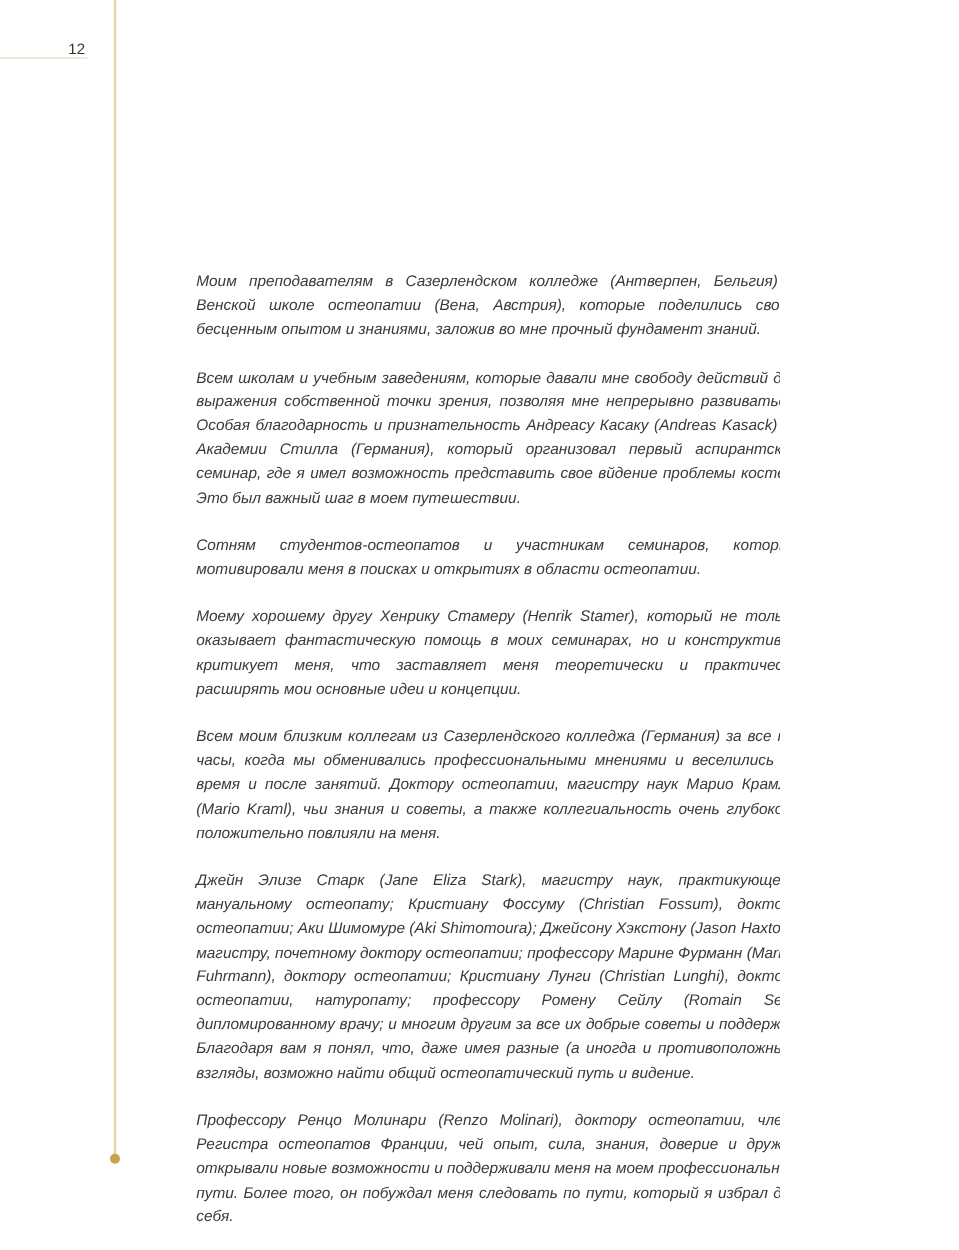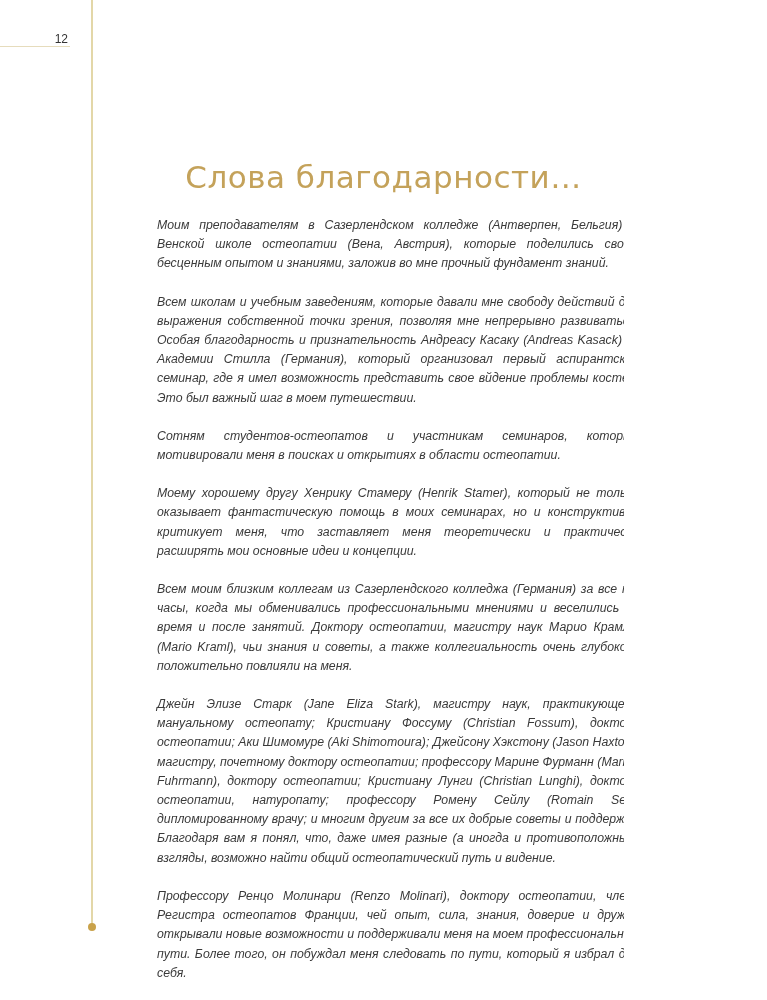--- a/index.html
+++ b/index.html
@@ -83,21 +83,20 @@
   </style>
 </head>
 <body>
 
 <div class="page">
   <div class="header-rule"></div>
   <div class="page-number">12</div>
   <div class="vertical-rule"></div>
   <div class="end-dot"></div>
 
-  <h1 class="title">Слова благодарности…</h1>
 
   <div class="body-text">
     <p class="para" lang="ru">Моим преподавателям в Сазерлендском колледже (Антверпен, Бельгия) и Венской школе остеопатии (Вена, Австрия), которые поделились своим бесценным опытом и знаниями, заложив во мне прочный фундамент знаний.</p>
     <p class="para" lang="ru">Всем школам и учебным заведениям, которые давали мне свободу действий для выражения собственной точки зрения, позволяя мне непрерывно развиваться. Особая благодарность и признательность Андреасу Касаку (Andreas Kasack) из Академии Стилла (Германия), который организовал первый аспирантский семинар, где я имел возможность представить свое вйдение проблемы костей. Это был важный шаг в моем путешествии.</p>
     <p class="para" lang="ru">Сотням студентов-остеопатов и участникам семинаров, которые мотивировали меня в поисках и открытиях в области остеопатии.</p>
     <p class="para" lang="ru">Моему хорошему другу Хенрику Стамеру (Henrik Stamer), который не только оказывает фантастическую помощь в моих семинарах, но и конструктивно критикует меня, что заставляет меня теоретически и практически расширять мои основные идеи и концепции.</p>
     <p class="para" lang="ru">Всем моим близким коллегам из Сазерлендского колледжа (Германия) за все те часы, когда мы обменивались профессиональными мнениями и веселились во время и после занятий. Доктору остеопатии, магистру наук Марио Крамлю (Mario Kraml), чьи знания и советы, а также коллегиальность очень глубоко и положительно повлияли на меня.</p>
     <p class="para" lang="ru">Джейн Элизе Старк (Jane Eliza Stark), магистру наук, практикующему мануальному остеопату; Кристиану Фоссуму (Christian Fossum), доктору остеопатии; Аки Шимомуре (Aki Shimomoura); Джейсону Хэкстону (Jason Haxton), магистру, почетному доктору остеопатии; профессору Марине Фурманн (Marina Fuhrmann), доктору остеопатии; Кристиану Лунги (Christian Lunghi), доктору остеопатии, натуропату; профессору Ромену Сейлу (Romain Seil), дипломированному врачу; и многим другим за все их добрые советы и поддержку. Благодаря вам я понял, что, даже имея разные (а иногда и противоположные) взгляды, возможно найти общий остеопатический путь и видение.</p>
     <p class="para" lang="ru">Профессору Ренцо Молинари (Renzo Molinari), доктору остеопатии, члену Регистра остеопатов Франции, чей опыт, сила, знания, доверие и дружба открывали новые возможности и поддерживали меня на моем профессиональном пути. Более того, он побуждал меня следовать по пути, который я избрал для себя.</p>
   </div>

